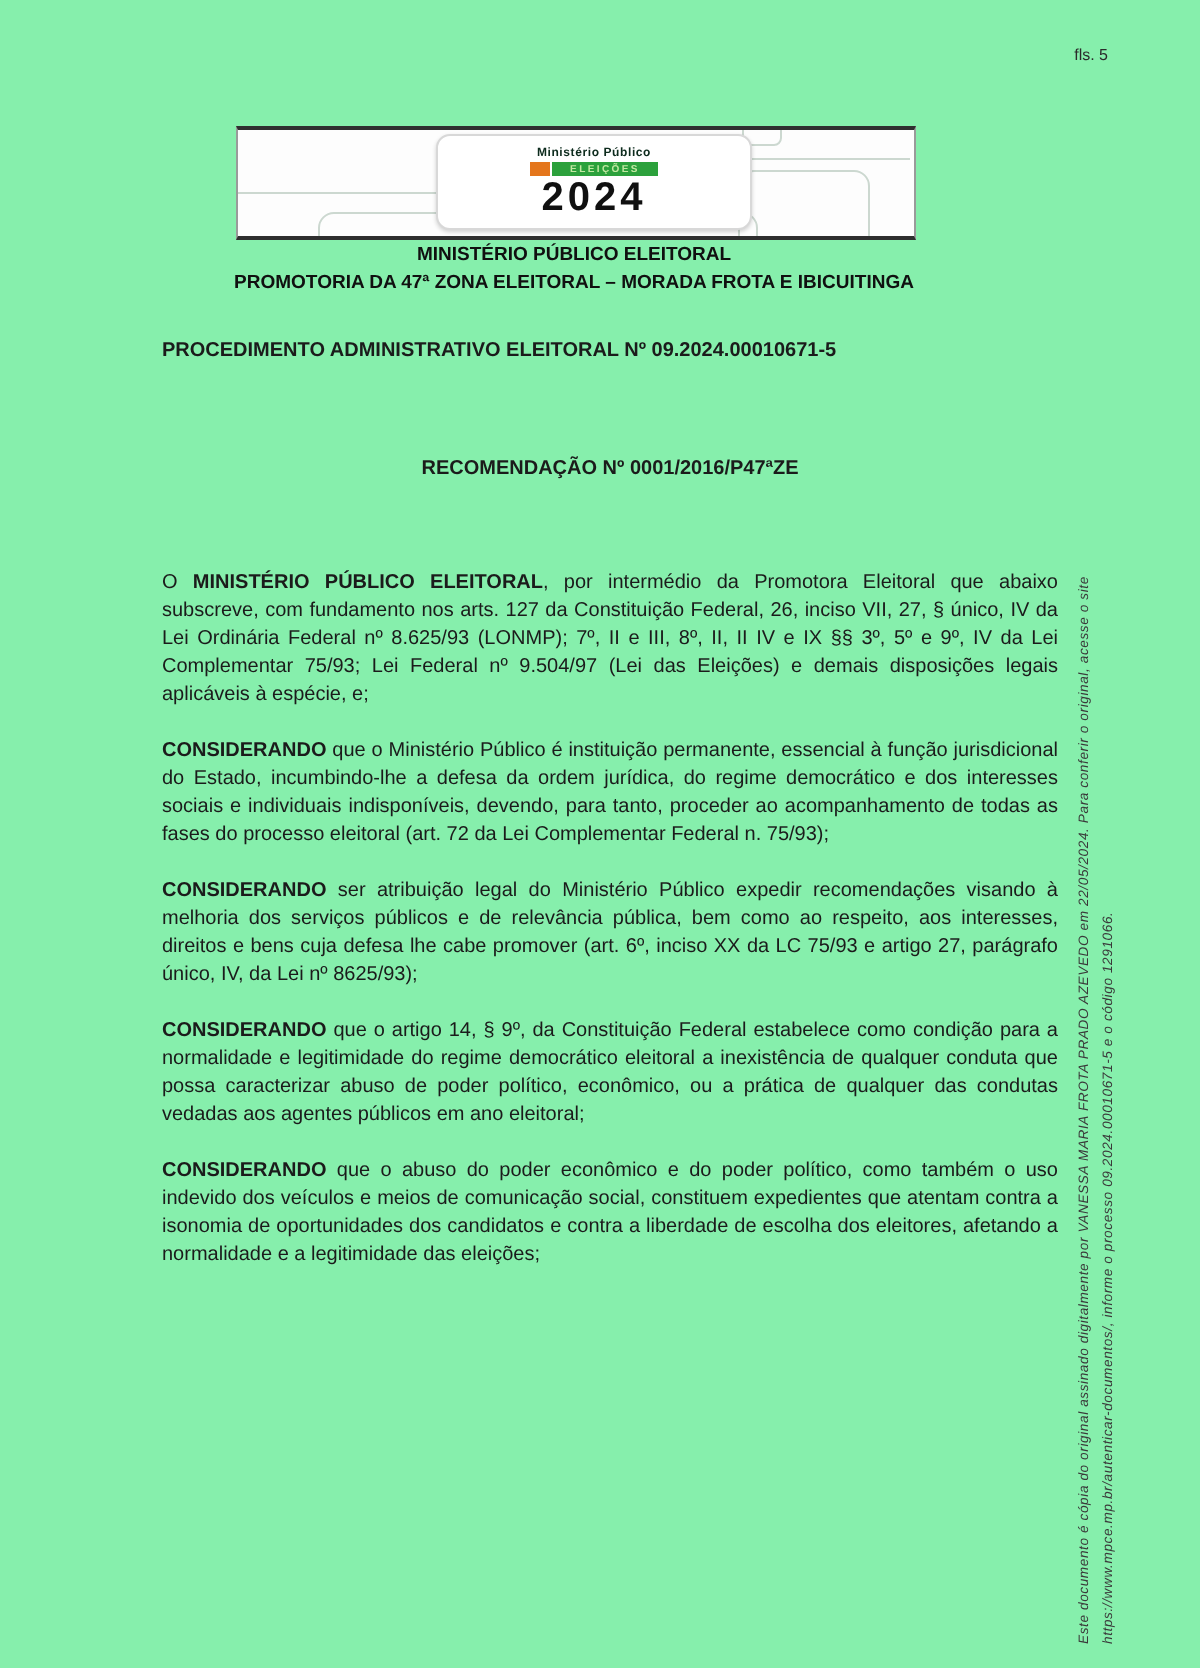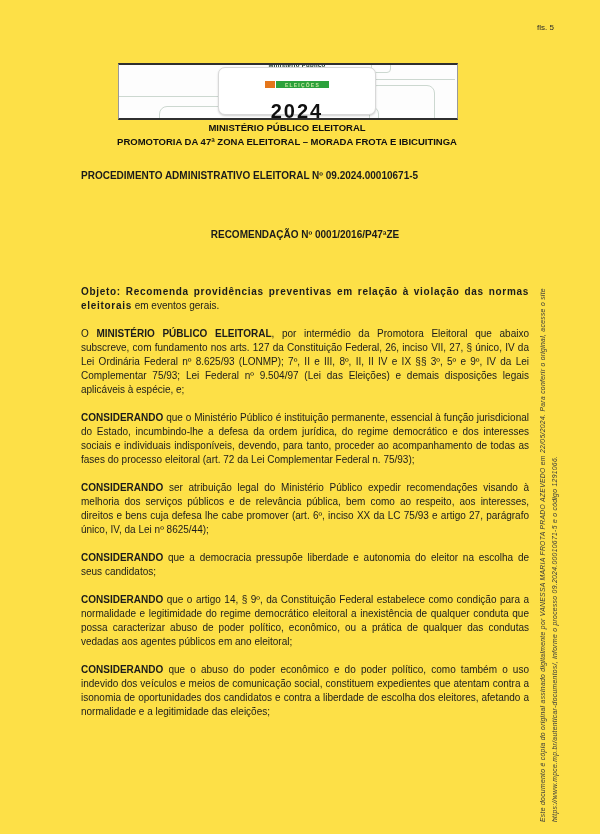--- a/index.html
+++ b/index.html
@@ -1,17 +1,17 @@
 <!DOCTYPE html>
 <html><head>
 <meta charset="utf-8">
 <style>
   html,body{margin:0;padding:0;background:#ffffff;}
   .page{
-    position:relative;width:600px;height:834px;background:#fde047;overflow:hidden;
+    position:relative;width:600px;height:834px;background:#86efac;overflow:hidden;
     font-family:"Liberation Sans",sans-serif;color:#161616;
   }
   .folio{position:absolute;top:23px;right:46px;font-size:8px;color:#2b2b2b;}
 
   
   .letterhead{
     position:absolute;left:118px;top:63px;width:338px;height:53px;background:#fdfdfd;
     border:1px solid #9a9a9a;border-top:2px solid #2f2f2f;border-bottom:2px solid #2f2f2f;
     overflow:hidden;
   }
@@ -19,21 +19,21 @@
   .hline.left{left:0;top:31px;width:103px;}
   .hline.right{left:256px;top:14px;width:80px;}
   .orect{position:absolute;border:1px solid #ccd8d0;border-radius:8px;background:transparent;}
   .orect.bl{left:40px;top:41px;width:218px;height:28px;}
   .orect.r{left:250px;top:20px;width:64px;height:40px;}
   .orect.tr{left:252px;top:-6px;width:18px;height:12px;border-radius:4px;}
 
   .logo-card{
     position:absolute;left:99px;top:2px;width:156px;height:46px;background:#ffffff;
     border:1px solid #d8d8d8;border-radius:7px;box-shadow:0 1px 2px rgba(0,0,0,.18);
-    display:flex;flex-direction:column;align-items:center;justify-content:center;z-index:2;gap:12px;
+    display:flex;flex-direction:column;align-items:center;justify-content:center;z-index:2;
   }
   .logo-org{font-size:6px;font-weight:bold;color:#0d2b1d;letter-spacing:.3px;}
   .logo-badge-row{display:flex;align-items:stretch;margin-top:1px;}
   .logo-square{width:10px;height:7px;background:#e4761c;margin-right:1px;}
   .logo-badge{
     background:#2ca13c;color:#c3e8a2;font-size:5px;font-weight:bold;
     letter-spacing:1.2px;padding:1px 9px 0 9px;line-height:6px;
   }
   .logo-year{font-size:20px;font-weight:bold;letter-spacing:2px;color:#101010;line-height:20px;margin-top:1px;}
 
@@ -89,29 +89,27 @@
   <div class="org-head">
     <div>MINISTÉRIO PÚBLICO ELEITORAL</div>
     <div>PROMOTORIA DA 47ª ZONA ELEITORAL – MORADA FROTA E IBICUITINGA</div>
   </div>
 
   <div class="content">
     <p class="procedure">PROCEDIMENTO ADMINISTRATIVO ELEITORAL Nº 09.2024.00010671-5</p>
 
     <p class="rec-title">RECOMENDAÇÃO Nº 0001/2016/P47ªZE</p>
 
-    <p class="objeto"><span class="b">Objeto: Recomenda providências preventivas em relação à violação das normas eleitorais</span><span> em eventos gerais.</span></p>
 
     <p class="para"><span>O </span><span class="b">MINISTÉRIO PÚBLICO ELEITORAL</span><span>, por intermédio da Promotora Eleitoral que abaixo subscreve, com fundamento nos arts. 127 da Constituição Federal, 26, inciso VII, 27, § único, IV da Lei Ordinária Federal nº 8.625/93 (LONMP); 7º, II e III, 8º, II, II IV e IX §§ 3º, 5º e 9º, IV da Lei Complementar 75/93; Lei Federal nº 9.504/97 (Lei das Eleições) e demais disposições legais aplicáveis à espécie, e;</span></p>
 
     <p class="para"><span></span><span class="b">CONSIDERANDO</span><span> que o Ministério Público é instituição permanente, essencial à função jurisdicional do Estado, incumbindo-lhe a defesa da ordem jurídica, do regime democrático e dos interesses sociais e individuais indisponíveis, devendo, para tanto, proceder ao acompanhamento de todas as fases do processo eleitoral (art. 72 da Lei Complementar Federal n. 75/93);</span></p>
 
-    <p class="para"><span></span><span class="b">CONSIDERANDO</span><span> ser atribuição legal do Ministério Público expedir recomendações visando à melhoria dos serviços públicos e de relevância pública, bem como ao respeito, aos interesses, direitos e bens cuja defesa lhe cabe promover (art. 6º, inciso XX da LC 75/93 e artigo 27, parágrafo único, IV, da Lei nº 8625/44);</span></p>
+    <p class="para"><span></span><span class="b">CONSIDERANDO</span><span> ser atribuição legal do Ministério Público expedir recomendações visando à melhoria dos serviços públicos e de relevância pública, bem como ao respeito, aos interesses, direitos e bens cuja defesa lhe cabe promover (art. 6º, inciso XX da LC 75/93 e artigo 27, parágrafo único, IV, da Lei nº 8625/93);</span></p>
 
-    <p class="para"><span></span><span class="b">CONSIDERANDO</span><span> que a democracia pressupõe liberdade e autonomia do eleitor na escolha de seus candidatos;</span></p>
 
     <p class="para"><span></span><span class="b">CONSIDERANDO</span><span> que o artigo 14, § 9º, da Constituição Federal estabelece como condição para a normalidade e legitimidade do regime democrático eleitoral a inexistência de qualquer conduta que possa caracterizar abuso de poder político, econômico, ou a prática de qualquer das condutas vedadas aos agentes públicos em ano eleitoral;</span></p>
 
     <p class="para"><span></span><span class="b">CONSIDERANDO</span><span> que o abuso do poder econômico e do poder político, como também o uso indevido dos veículos e meios de comunicação social, constituem expedientes que atentam contra a isonomia de oportunidades dos candidatos e contra a liberdade de escolha dos eleitores, afetando a normalidade e a legitimidade das eleições;</span></p>
 
   </div>
 
   <div class="vnote">
     <span>Este documento é cópia do original assinado digitalmente por VANESSA MARIA FROTA PRADO AZEVEDO em 22/05/2024. Para conferir o original, acesse o site</span>
     <span>https://www.mpce.mp.br/autenticar-documentos/, informe o processo 09.2024.00010671-5 e o código 1291066.</span>

